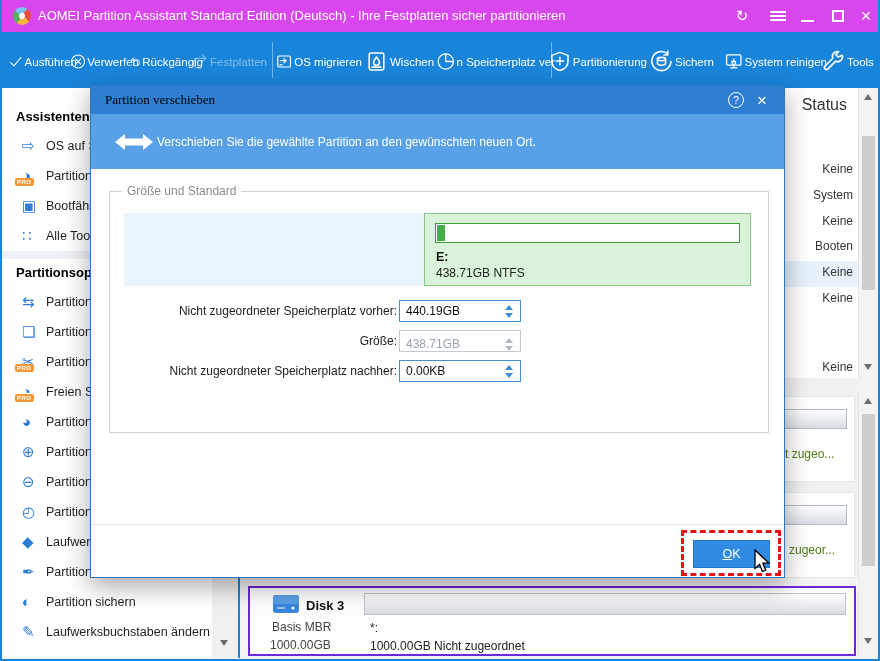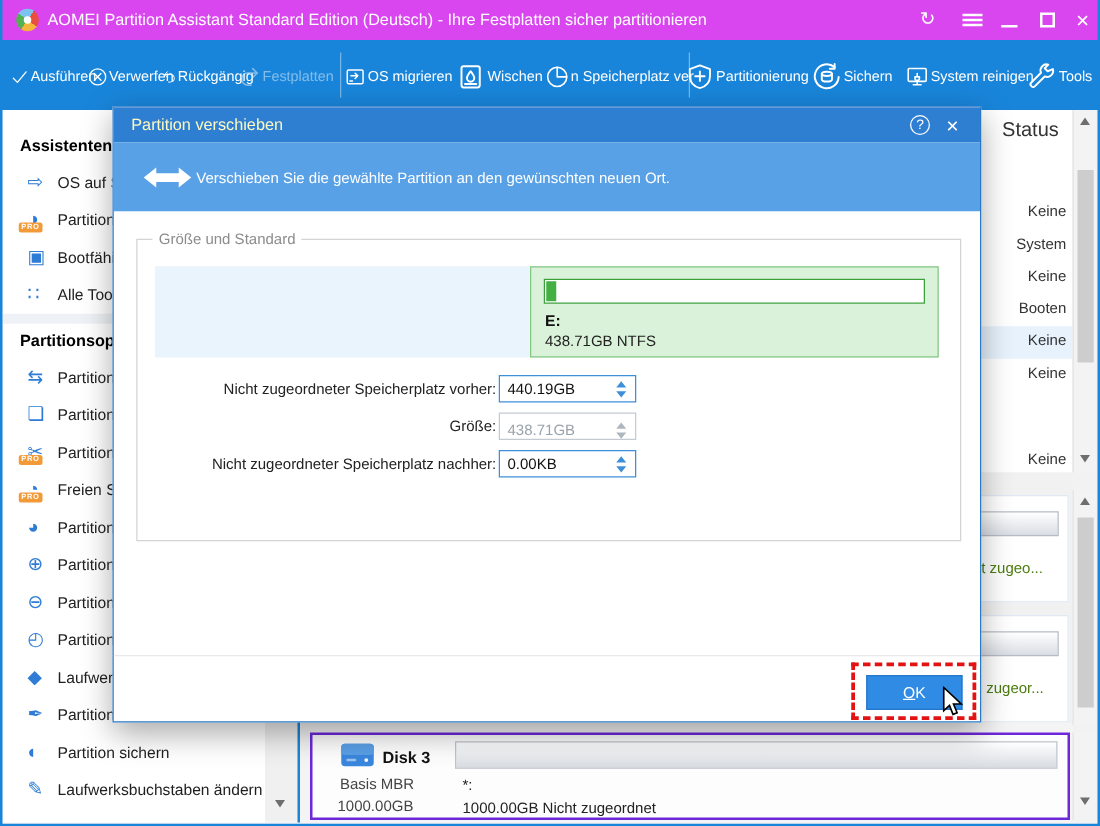--- a/index.html
+++ b/index.html
@@ -69,40 +69,40 @@
   .vscroll { position:absolute; left:858px; width:19px; background:#f3f3f3; border-left:1px solid #e4e4e4; z-index:1; }
   .sc-thumb { position:absolute; left:3px; width:13px; background:#cdcdcd; }
   .tri { width:0; height:0; position:absolute; left:5px; }
   .tri.up { border-left:4.5px solid transparent; border-right:4.5px solid transparent; border-bottom:6px solid #6e6e6e; }
   .tri.down { border-left:4.5px solid transparent; border-right:4.5px solid transparent; border-top:6px solid #6e6e6e; }
 
   
   .dialog { position:absolute; left:90px; top:85px; width:695px; height:493px; background:#fff;
             border:1px solid #2878c8; box-shadow:0 8px 24px rgba(0,0,0,.35); z-index:10; }
   .dlg-header { position:absolute; left:0; top:0; width:100%; height:28px; background:#2e7fd2; }
-  .dlg-title { position:absolute; left:14px; top:0; height:28px; line-height:28px; color:#fef9c3; font-size:13px; }
+  .dlg-title { position:absolute; left:14px; top:0; height:28px; line-height:28px; color:#000000; font-size:13px;font-family:Liberation Serif, serif; }
   .dlg-help { position:absolute; right:40px; top:6px; width:16px; height:16px; border:1px solid #fff; border-radius:50%;
               color:#fff; font-size:11px; text-align:center; line-height:15px; }
   .dlg-close { position:absolute; right:12px; top:2px; color:#fff; font-size:17px; width:20px; text-align:center; line-height:25px; }
   .dlg-banner { position:absolute; left:0; top:28px; width:100%; height:55px; background:#59a1e6; }
   .dlg-banner-arrow { position:absolute; left:24px; top:19px; }
   .dlg-desc { position:absolute; left:66px; top:21px; color:#fff; font-size:12px; }
 
   .groupbox { position:absolute; left:18px; top:105px; width:660px; height:242px; border:1px solid #d4d4d4; }
   .gb-legend { position:absolute; left:12px; top:-8px; background:#fff; padding:0 5px; color:#8c8c8c; font-size:12px; }
 
   .part-blue { position:absolute; left:33px; top:127px; width:300px; height:73px; background:#e9f4fd; }
   .part-green { position:absolute; left:333px; top:127px; width:327px; height:73px; background:#daf2da; border:1px solid #84c884; }
   .part-slider { position:absolute; left:10px; top:9px; width:305px; height:20px; background:#fff; border:1px solid #3aa03a; }
   .part-fill { position:absolute; left:1px; top:1px; width:8px; height:16px; background:#44b044; }
   .part-label { position:absolute; left:11px; top:36px; font-weight:bold; font-size:12.5px; color:#111; }
   .part-info { position:absolute; left:11px; top:52px; font-size:12px; color:#222; }
 
   .fld-label { position:absolute; left:20px; width:286px; height:22px; line-height:22px; text-align:right; color:#222; }
-  .spin { position:absolute; left:308px; width:110px; height:22px; border:1px solid #3d8fd8; background:#fff; display:flex; }
+  .spin { position:absolute; left:308px; width:122px; height:22px; border:1px solid #3d8fd8; background:#fff; display:flex; }
   .spin input { border:none; outline:none; background:transparent; flex:1; min-width:0; padding-left:6px; font-size:12px;
                 font-family:"Liberation Sans","DejaVu Sans",sans-serif; color:#111; }
   .spin-btns { width:22px; display:flex; flex-direction:column; align-items:center; justify-content:center; gap:3px; }
   .sp-up { width:0; height:0; border-left:4px solid transparent; border-right:4px solid transparent; border-bottom:5px solid #3d8fd8; }
   .sp-dn { width:0; height:0; border-left:4px solid transparent; border-right:4px solid transparent; border-top:5px solid #3d8fd8; }
   .spin.disabled { border-color:#c3cad2; }
   .spin.disabled input { color:#9aa3ac; }
   .spin.disabled .sp-up { border-bottom-color:#aeb6be; }
   .spin.disabled .sp-dn { border-top-color:#aeb6be; }
 

